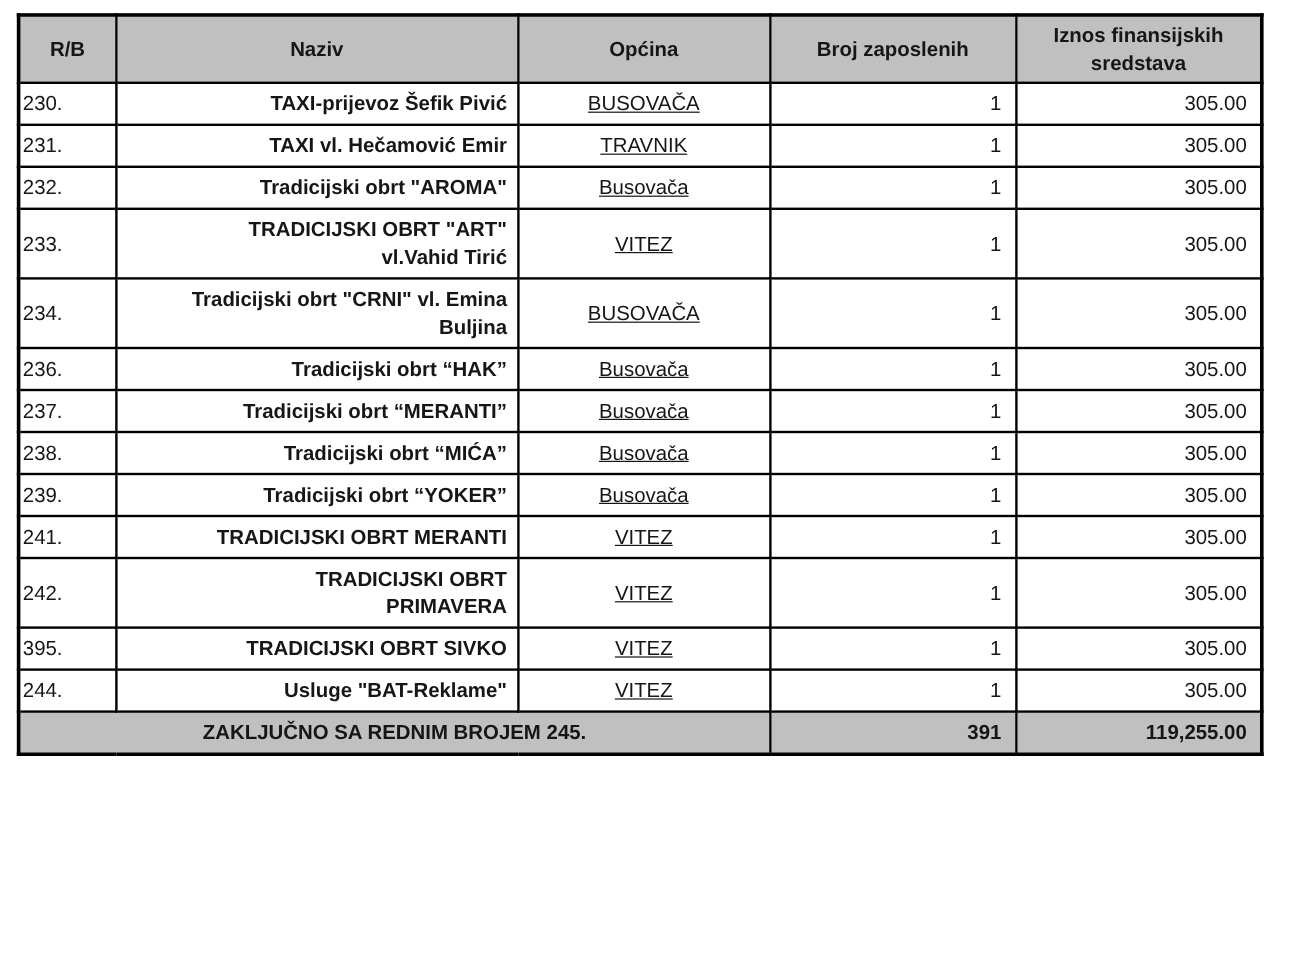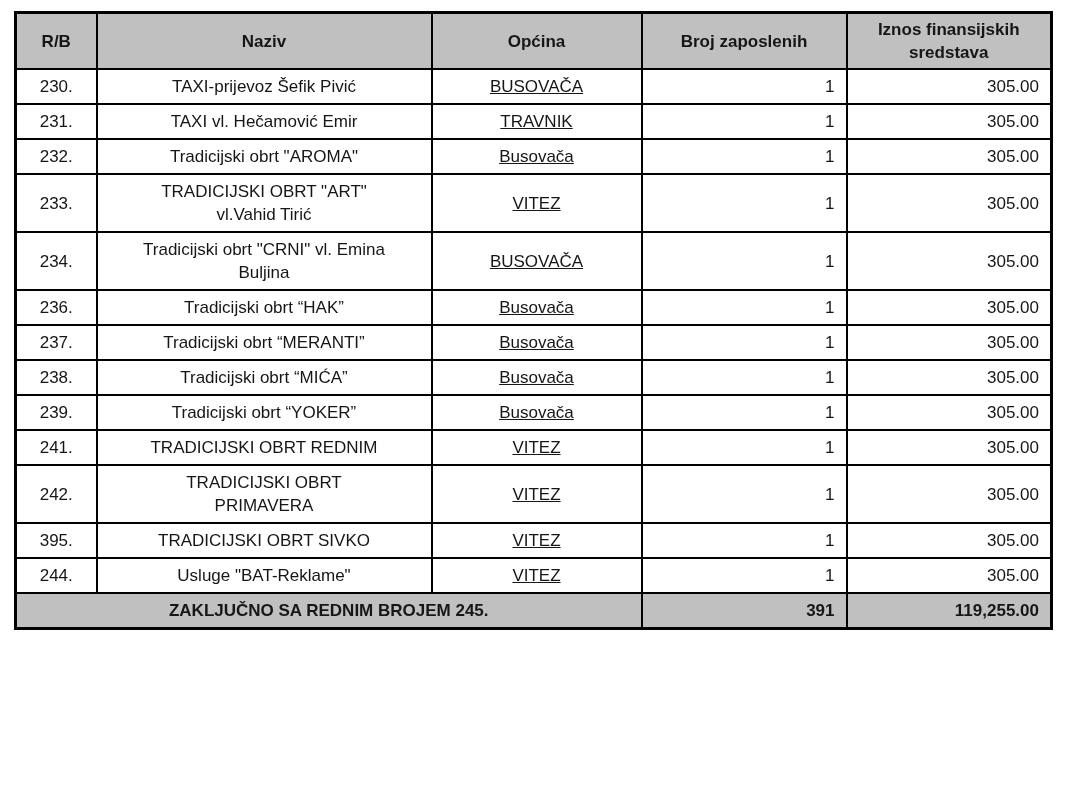--- a/index.html
+++ b/index.html
@@ -27,22 +27,22 @@
     padding: 5px 8px;
     white-space: pre-line;
     overflow: hidden;
   }
   .doc-table thead th {
     background: #c0c0c0;
     font-weight: bold;
     text-align: center;
     padding: 4px 6px;
   }
-  td.rb-cell   { text-align: center; padding-left: 2px; padding-right: 2px; }
-  td.naziv-cell{ text-align: center; }
+  td.rb-cell   { padding-left: 2px; padding-right: 2px; }
+  td.naziv-cell{ text-align: right; font-weight: bold; }
   td.opcina-cell{ text-align: center; text-decoration: underline; }
   td.broj-cell, td.iznos-cell { text-align: right; padding-right: 11px; }
   tfoot td {
     background: #c0c0c0;
     font-weight: bold;
     padding-top: 6px;
     padding-bottom: 6px;
   }
   tfoot td.total-label-cell { text-align: center; }
 </style>
@@ -128,21 +128,21 @@
     </tr>
     <tr>
       <td class="rb-cell">239.</td>
       <td class="naziv-cell">Tradicijski obrt “YOKER”</td>
       <td class="opcina-cell">Busovača</td>
       <td class="broj-cell">1</td>
       <td class="iznos-cell">305.00</td>
     </tr>
     <tr>
       <td class="rb-cell">241.</td>
-      <td class="naziv-cell">TRADICIJSKI OBRT REDNIM</td>
+      <td class="naziv-cell">TRADICIJSKI OBRT MERANTI</td>
       <td class="opcina-cell">VITEZ</td>
       <td class="broj-cell">1</td>
       <td class="iznos-cell">305.00</td>
     </tr>
     <tr>
       <td class="rb-cell">242.</td>
       <td class="naziv-cell">TRADICIJSKI OBRT
 PRIMAVERA</td>
       <td class="opcina-cell">VITEZ</td>
       <td class="broj-cell">1</td>

